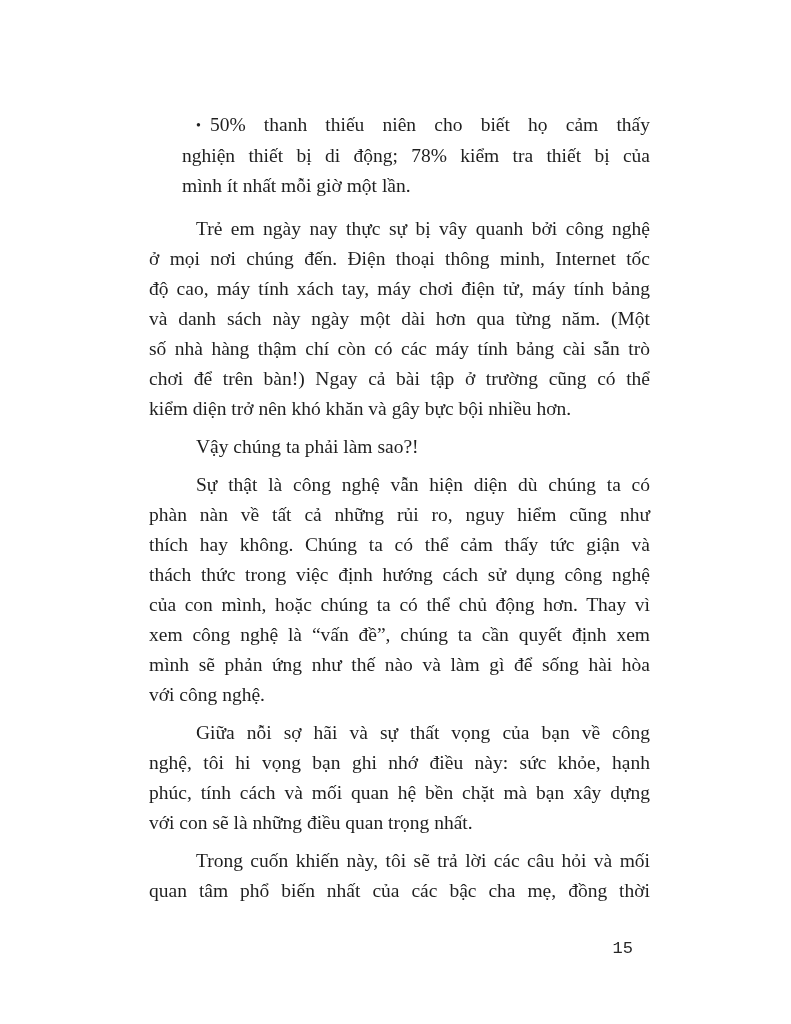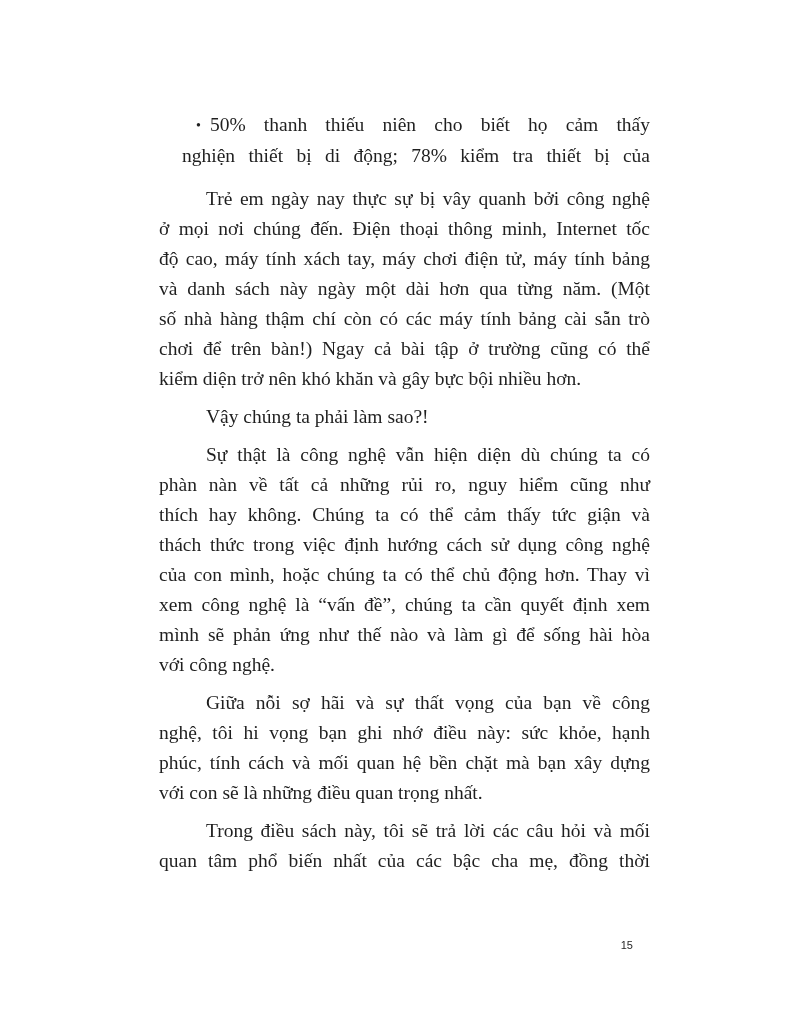--- a/index.html
+++ b/index.html
@@ -37,40 +37,41 @@
     margin-left: 37px;
   }
   .bullet-block .line.first {
     text-indent: 14px;
   }
   .marker {
     font-size: 14px;
     vertical-align: 1.5px;
     margin-right: 9px;
   }
-  .para { margin: 8px 0 0 14px; }
+  .para { margin: 8px 0 0 4px; }
   .para.after-bullet { margin-top: 13px; }
   .page-number {
     position: absolute;
     top: 939px;
     right: 158px;
-    font-family: Liberation Sans, sans-serif;
-    font-size: 11px;
+    font-family: Liberation Mono, monospace;
+    font-size: 17px;
     color: #262626;
   }
 </style>
 </head>
 <body>
 
 <div class="page">
   <div class="content">
 
     <div class="bullet-block">
       <div class="line first jl"><span class="marker">•</span><span>50% thanh thiếu niên cho biết họ cảm thấy</span></div>
       <div class="line jl">nghiện thiết bị di động; 78% kiểm tra thiết bị của</div>
+      <div class="line">mình ít nhất mỗi giờ một lần.</div>
     </div>
 
     <div class="para after-bullet">
       <div class="line first jl">Trẻ em ngày nay thực sự bị vây quanh bởi công nghệ</div>
       <div class="line jl">ở mọi nơi chúng đến. Điện thoại thông minh, Internet tốc</div>
       <div class="line jl">độ cao, máy tính xách tay, máy chơi điện tử, máy tính bảng</div>
       <div class="line jl">và danh sách này ngày một dài hơn qua từng năm. (Một</div>
       <div class="line jl">số nhà hàng thậm chí còn có các máy tính bảng cài sẵn trò</div>
       <div class="line jl">chơi để trên bàn!) Ngay cả bài tập ở trường cũng có thể</div>
       <div class="line">kiểm diện trở nên khó khăn và gây bực bội nhiều hơn.</div>
@@ -92,20 +93,20 @@
     </div>
 
     <div class="para">
       <div class="line first jl">Giữa nỗi sợ hãi và sự thất vọng của bạn về công</div>
       <div class="line jl">nghệ, tôi hi vọng bạn ghi nhớ điều này: sức khỏe, hạnh</div>
       <div class="line jl">phúc, tính cách và mối quan hệ bền chặt mà bạn xây dựng</div>
       <div class="line">với con sẽ là những điều quan trọng nhất.</div>
     </div>
 
     <div class="para">
-      <div class="line first jl">Trong điều sách này, tôi sẽ trả lời các câu hỏi và mối</div>
+      <div class="line first jl">Trong cuốn khiến này, tôi sẽ trả lời các câu hỏi và mối</div>
       <div class="line jl">quan tâm phổ biến nhất của các bậc cha mẹ, đồng thời</div>
     </div>
 
   </div>
 
   <div class="page-number">15</div>
 </div>
 
 </body></html>

